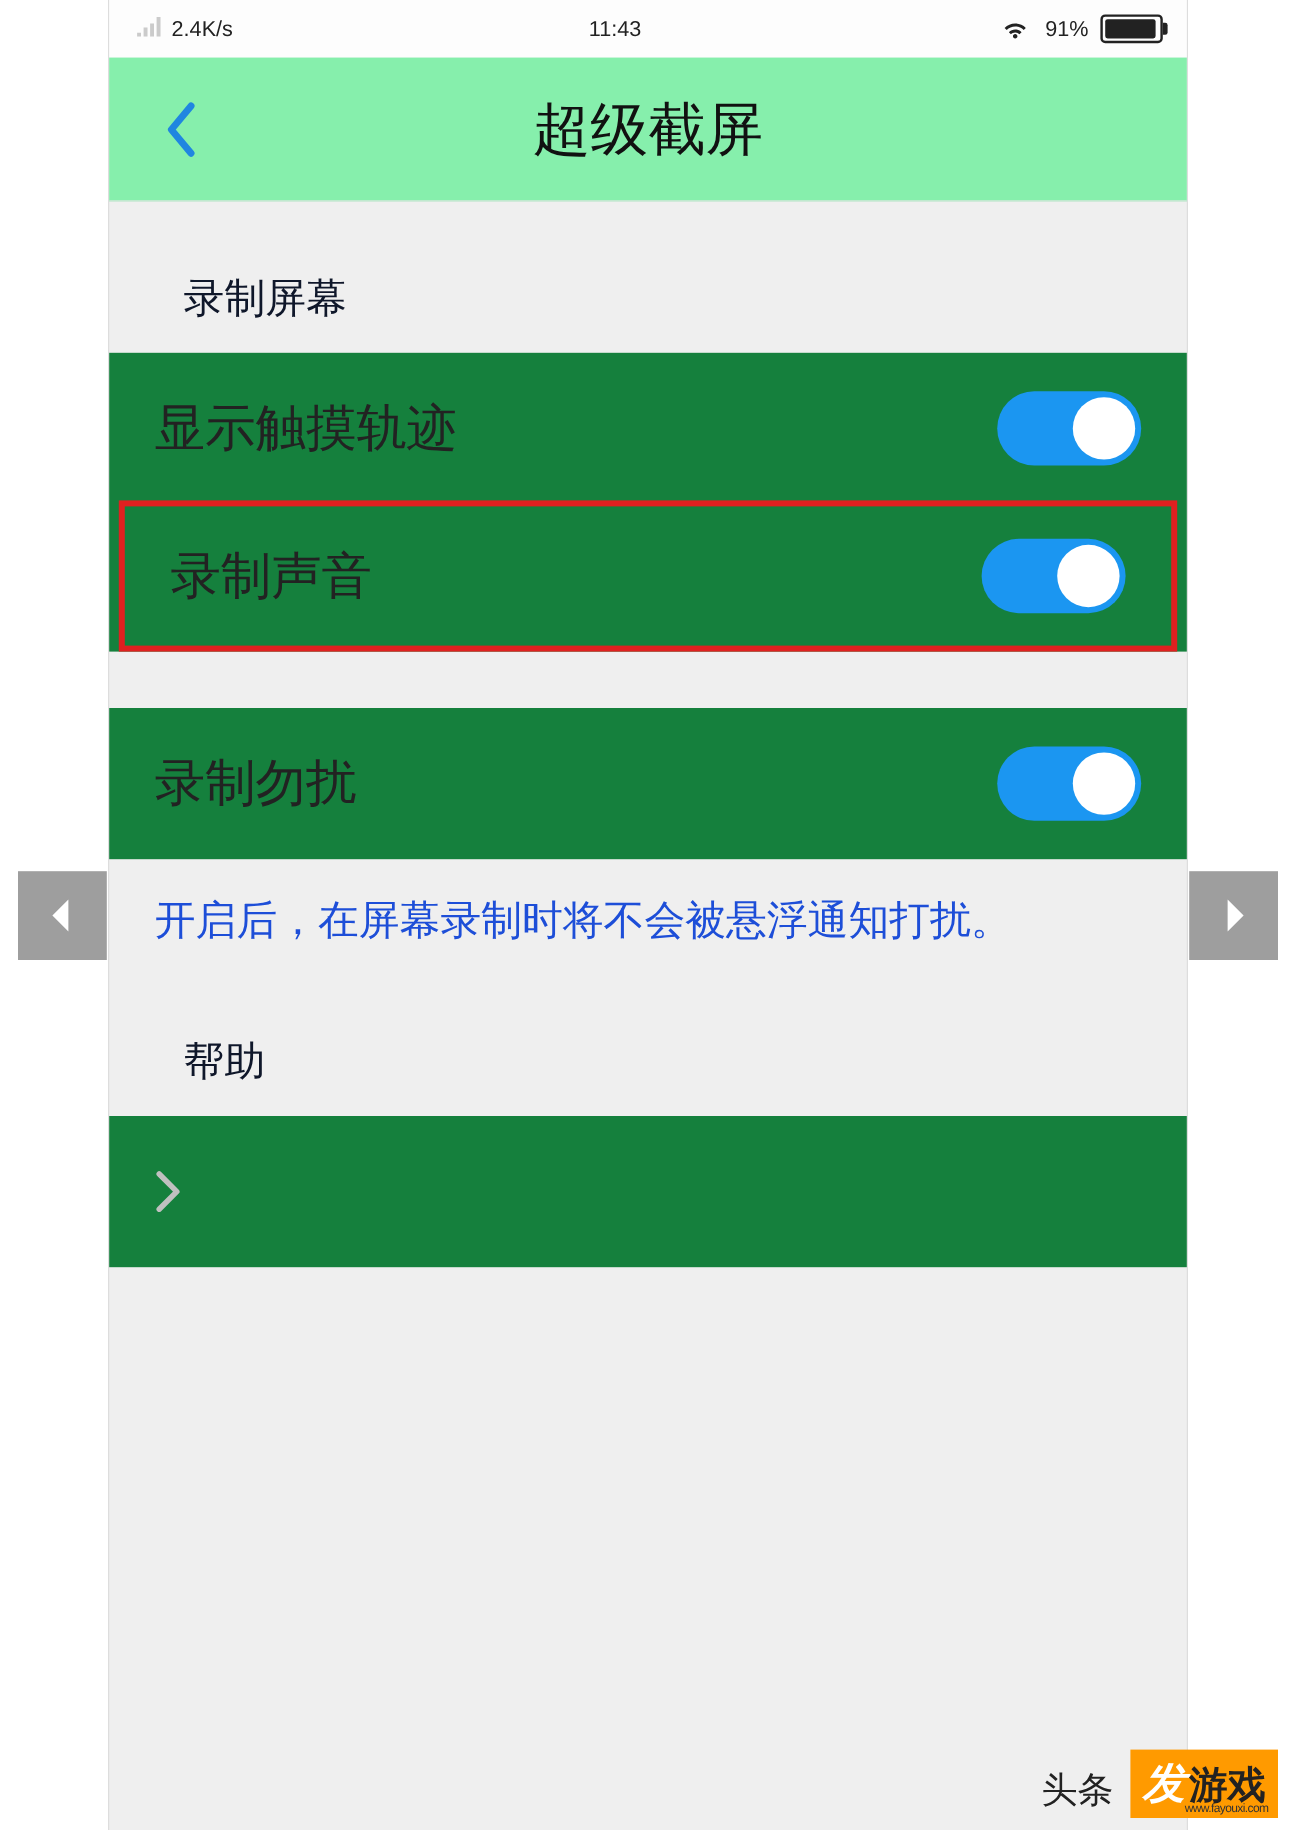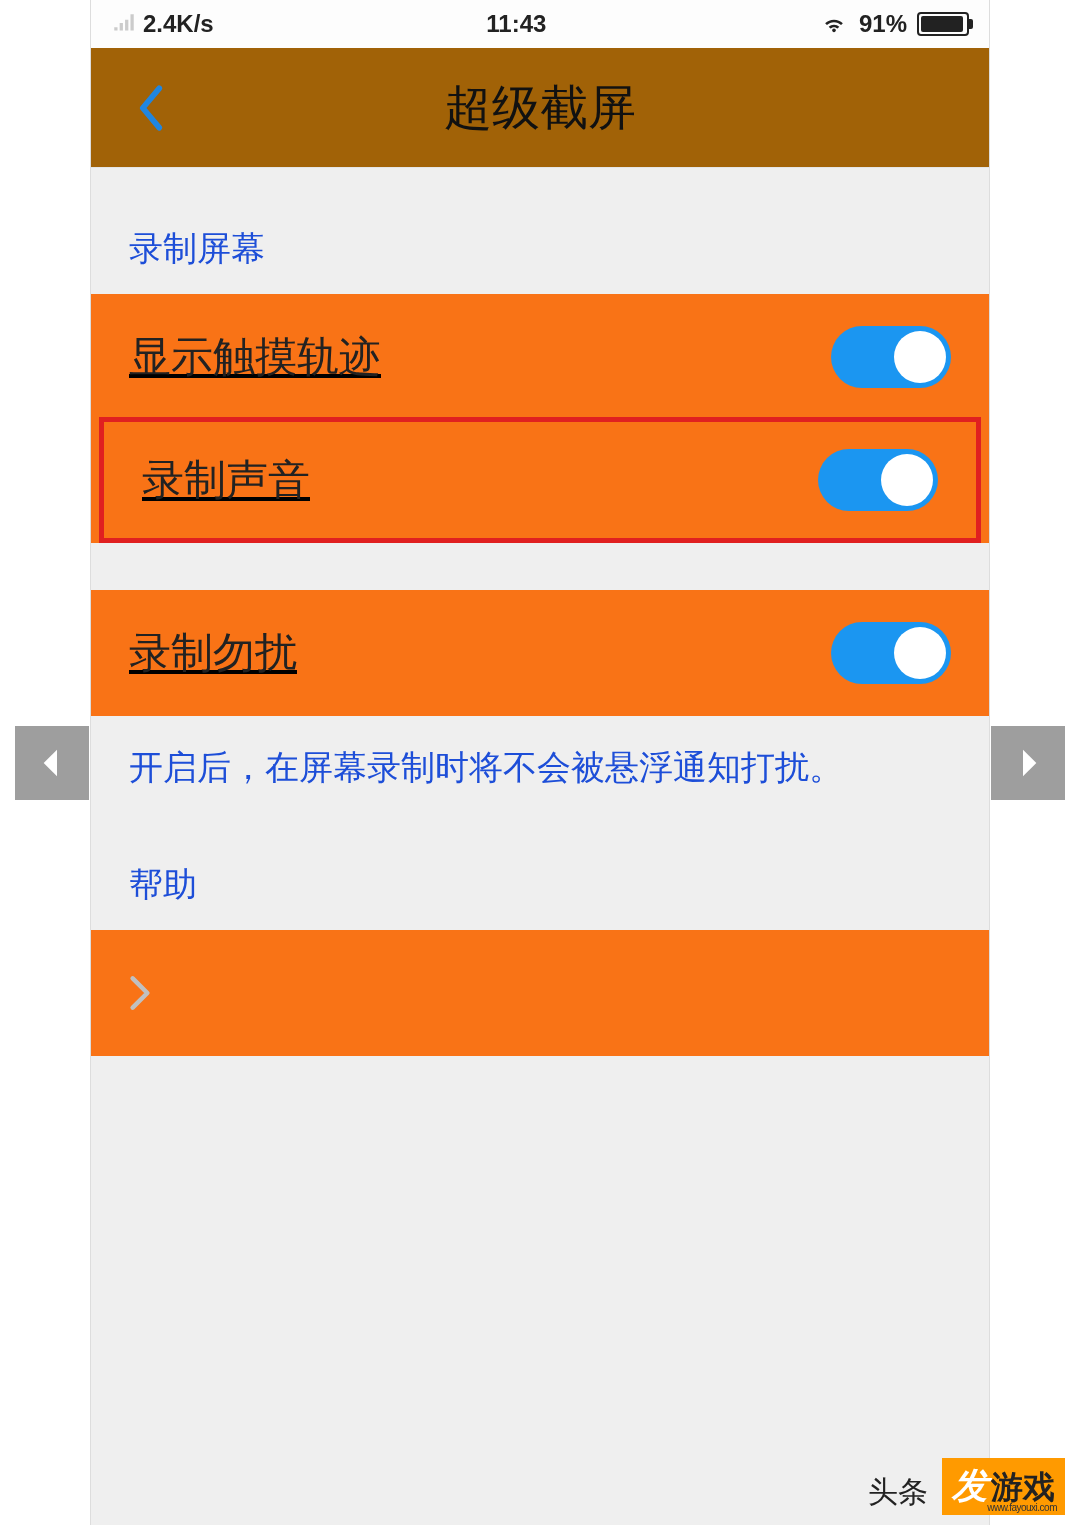--- a/index.html
+++ b/index.html
@@ -20,42 +20,42 @@
       border-left: 1px solid #ddd;
       border-right: 1px solid #ddd;
     }
     .status-bar {
       height: 48px;
       background: #fdfdfd;
       display: flex;
       align-items: center;
       justify-content: space-between;
       padding: 0 20px;
-      font-size: 24px;
+      font-size: 18px;
       color: #222;
-      font-weight: 700;
+      font-weight: 400;
     }
     .status-left { display: flex; align-items: center; gap: 6px; }
     .status-right { display: flex; align-items: center; gap: 10px; justify-content: flex-end; }
     .signal-icon { width: 26px; height: 26px; color: #999; }
     .wifi-icon { width: 30px; height: 30px; }
     .battery-icon { width: 52px; height: 24px; border: 2.5px solid #222; border-radius: 4px; position: relative; }
     .battery-icon::after { content: ''; position: absolute; right: -6px; top: 5px; width: 4px; height: 10px; background: #222; border-radius: 0 2px 2px 0; }
     .battery-fill { position: absolute; left: 2px; top: 2px; bottom: 2px; width: 88%; background: #222; border-radius: 2px; }
     .page-counter {
       position: absolute;
       top: 22px;
       left: 22px;
       color: rgba(255,255,255,0.75);
       font-size: 32px;
       z-index: 10;
     }
     .nav-header {
       height: 120px;
-      background: #a16207;
+      background: #86efac;
       display: flex;
       align-items: center;
       position: relative;
       border-bottom: 1px solid #e5e5e5;
     }
     .back-chevron {
       position: absolute;
       left: 35px;
       width: 50px;
       height: 50px;
@@ -67,25 +67,25 @@
     .nav-title {
       width: 100%;
       text-align: center;
       font-size: 48px;
       color: #111;
       font-weight: 500;
     }
     .section-header {
       padding: 58px 38px 22px 38px;
       font-size: 34px;
-      color: #1d4ed8;
+      color: #0f172a;
+      margin-left: 24px;
     }
     .settings-group {
-      background: #f97316;
-      text-decoration: underline;
+      background: #15803d;
     }
     .settings-row {
       display: flex;
       align-items: center;
       justify-content: space-between;
       height: 126px;
       padding: 0 38px;
       position: relative;
     }
     .row-label {

